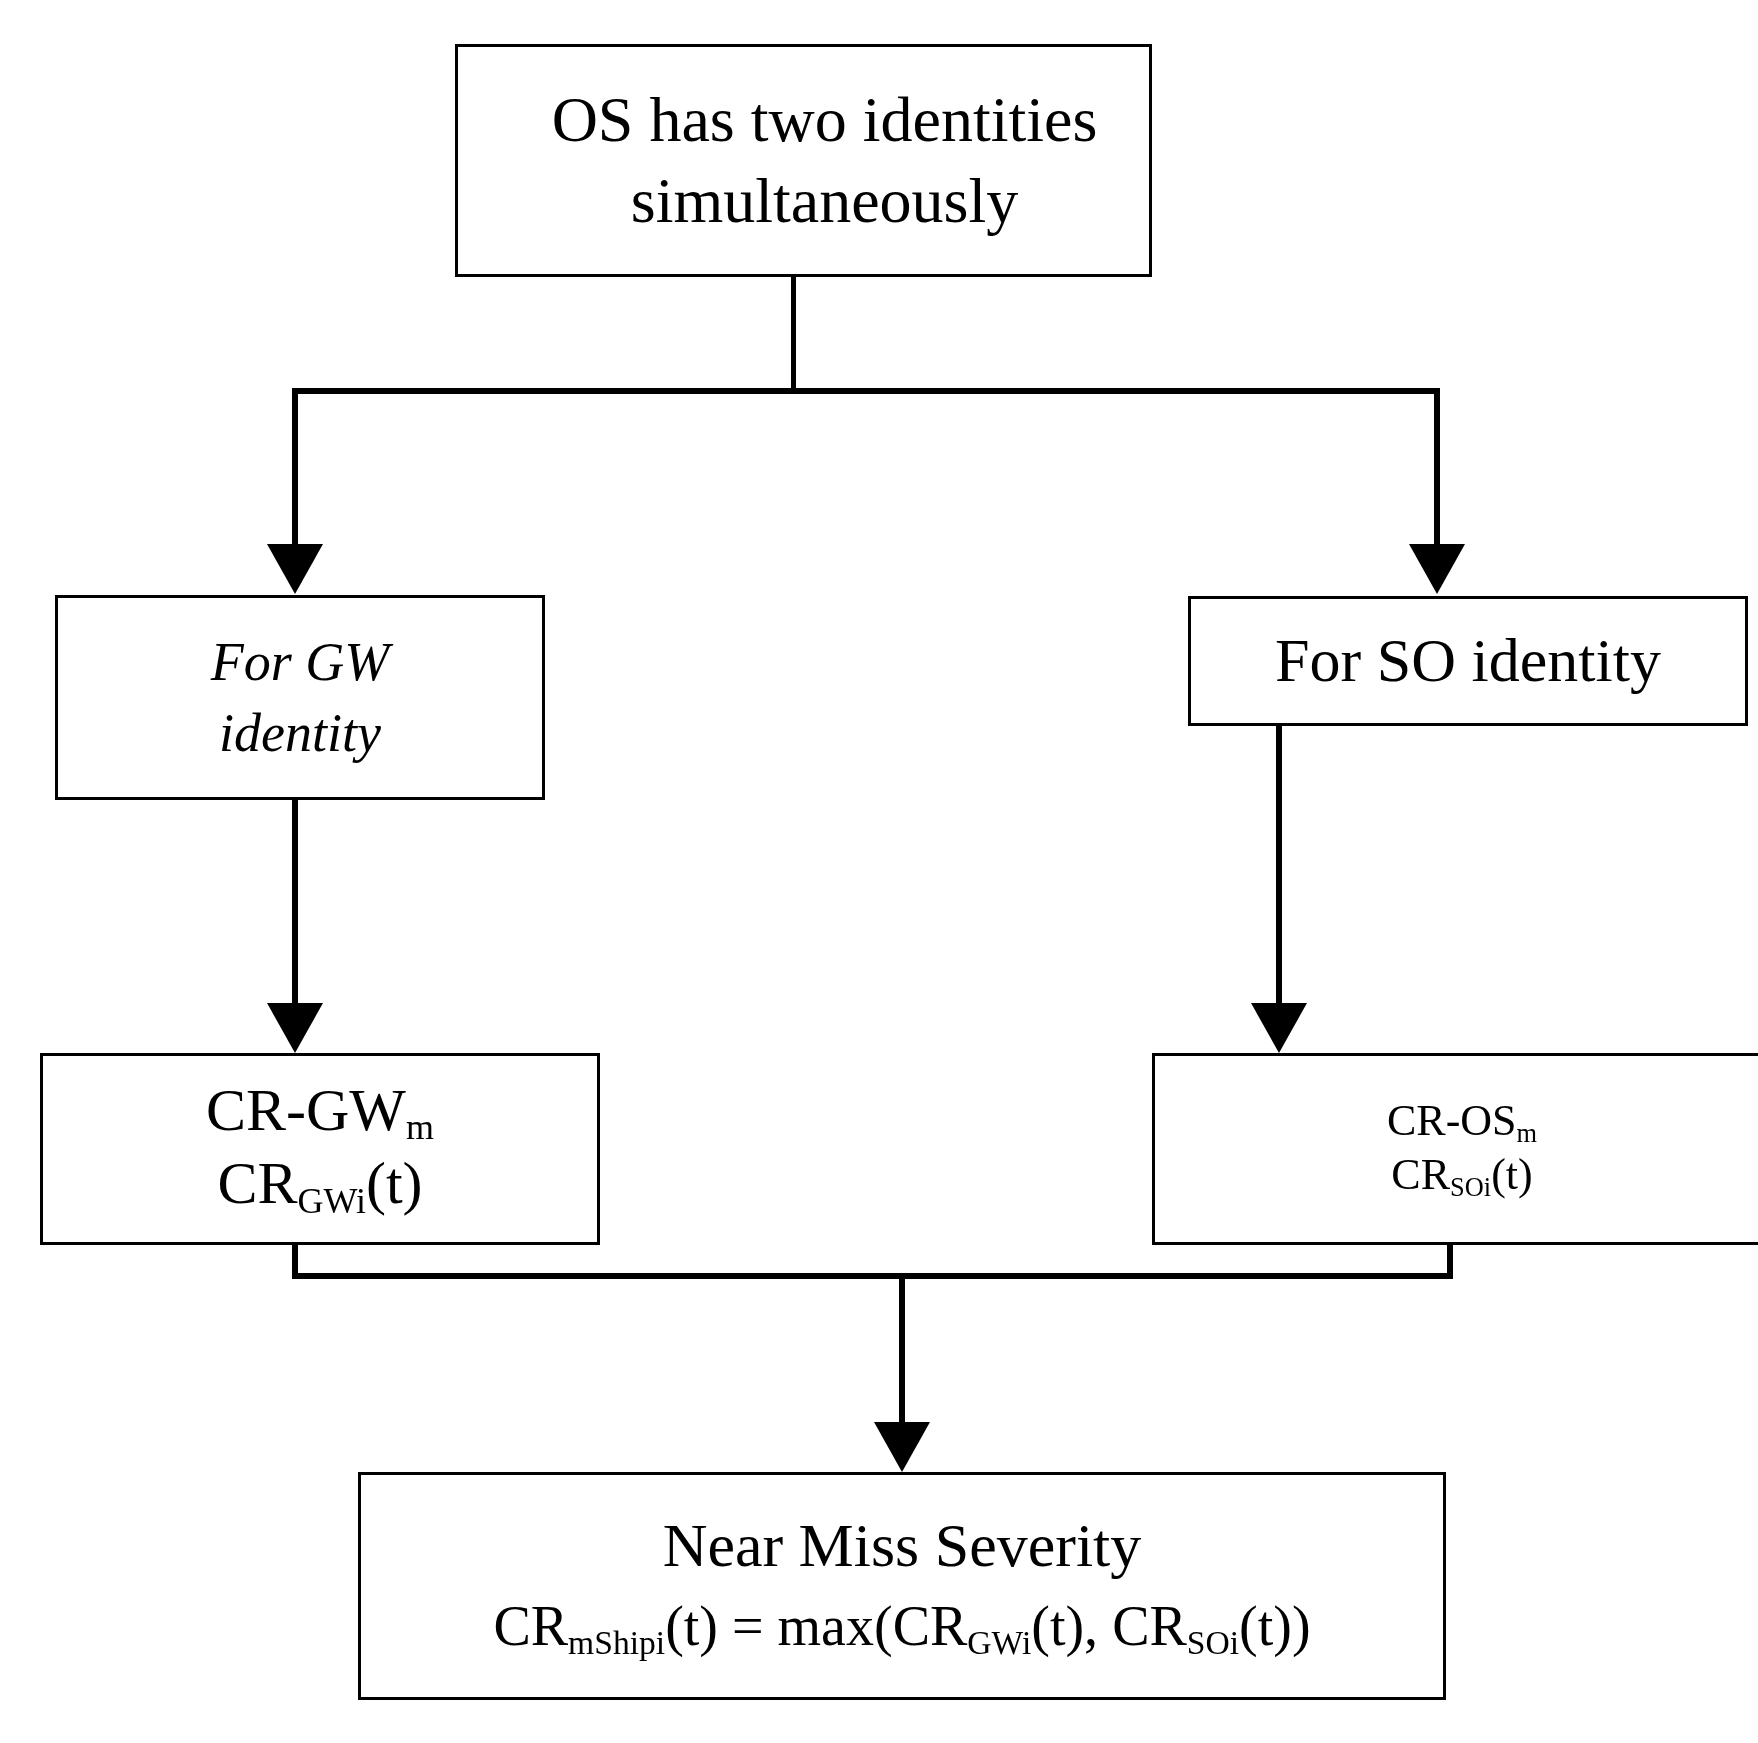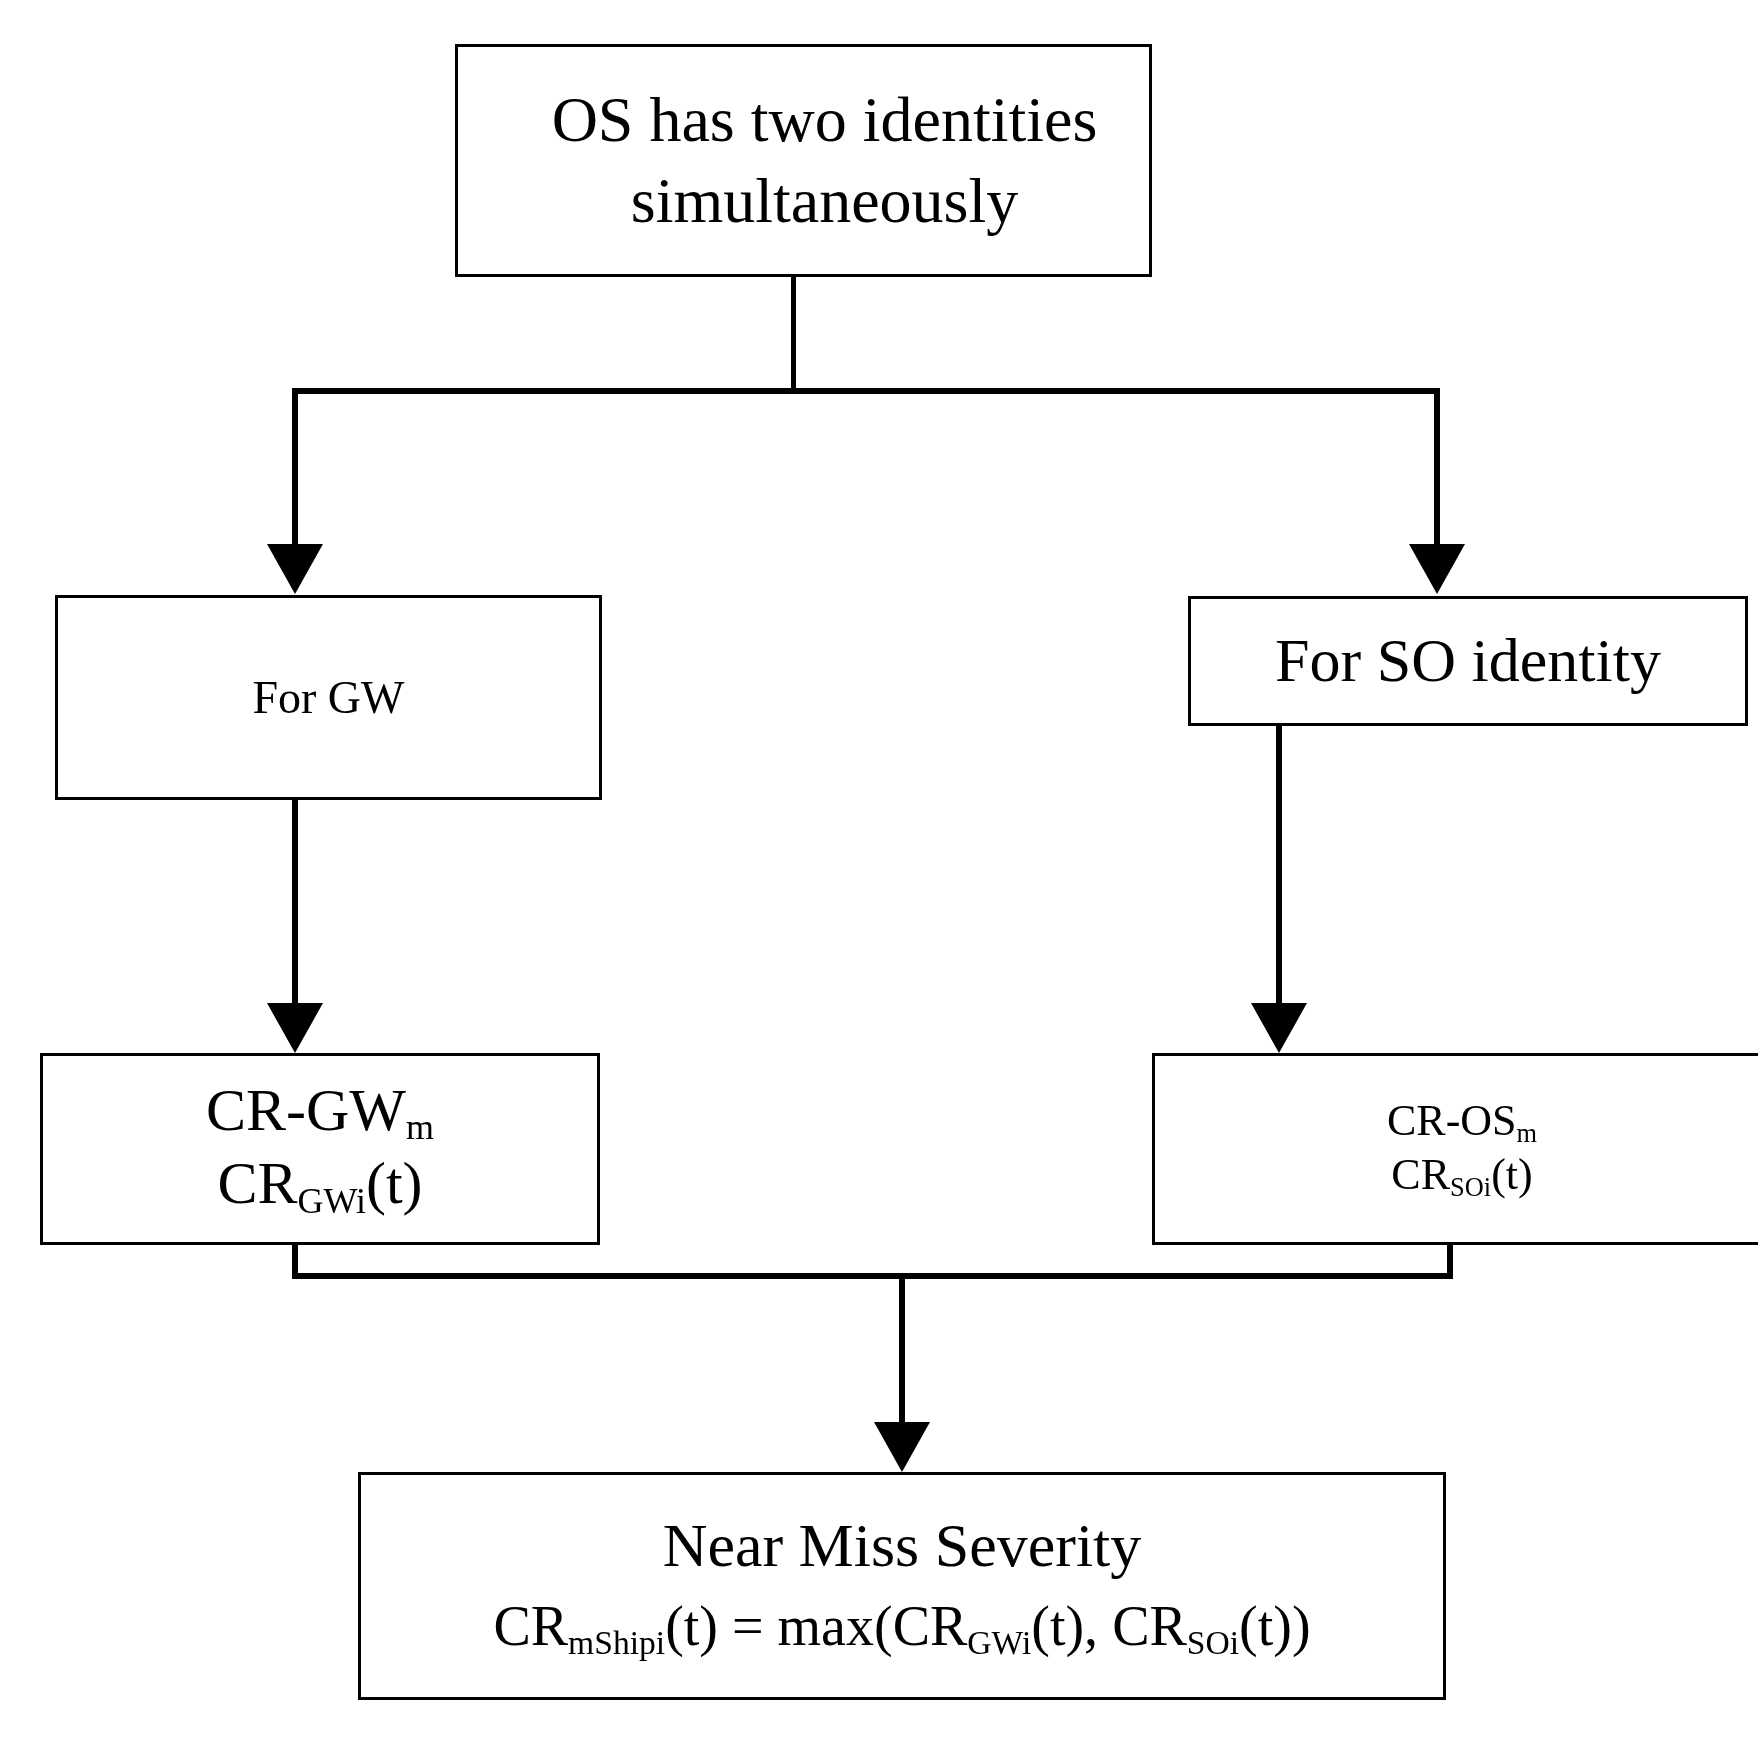--- a/index.html
+++ b/index.html
@@ -34,23 +34,24 @@
   }
 
   
   #node-top {
     left: 455px; top: 44px; width: 697px; height: 233px;
     font-size: 64px;
     line-height: 1.26;
     padding-left: 42px;
   }
   #node-gw-identity {
-    left: 55px; top: 595px; width: 547px; height: 205px;
-    font-size: 46px;
+    left: 55px; top: 595px; width: 490px; height: 205px;
+    font-size: 54px;
     line-height: 1.30;
+    font-style: italic;
   }
   #node-so-identity {
     left: 1152px; top: 596px; width: 560px; height: 130px;
     font-size: 62px;
     margin-left: 36px;
   }
   #node-cr-gw {
     left: 40px; top: 1053px; width: 560px; height: 192px;
     font-size: 60px;
   }
@@ -108,20 +109,21 @@
   <div class="hline" style="left:292px; top:388px; width:1148px; height:6px;"></div>
 
   <div class="vline" style="left:292px; top:388px; width:6px; height:158px;"></div>
   <div class="arrowhead" style="left:267px; top:544px;"></div>
 
   <div class="vline" style="left:1434px; top:388px; width:6px; height:158px;"></div>
   <div class="arrowhead" style="left:1409px; top:544px;"></div>
 
   <div class="node" id="node-gw-identity">
     <span class="line">For GW</span>
+    <span class="line">identity</span>
   </div>
 
   <div class="node" id="node-so-identity">
     <span class="line">For SO identity</span>
   </div>
 
   <div class="vline" style="left:292px; top:800px; width:6px; height:205px;"></div>
   <div class="arrowhead" style="left:267px; top:1003px;"></div>
 
   <div class="vline" style="left:1276px; top:726px; width:6px; height:279px;"></div>

